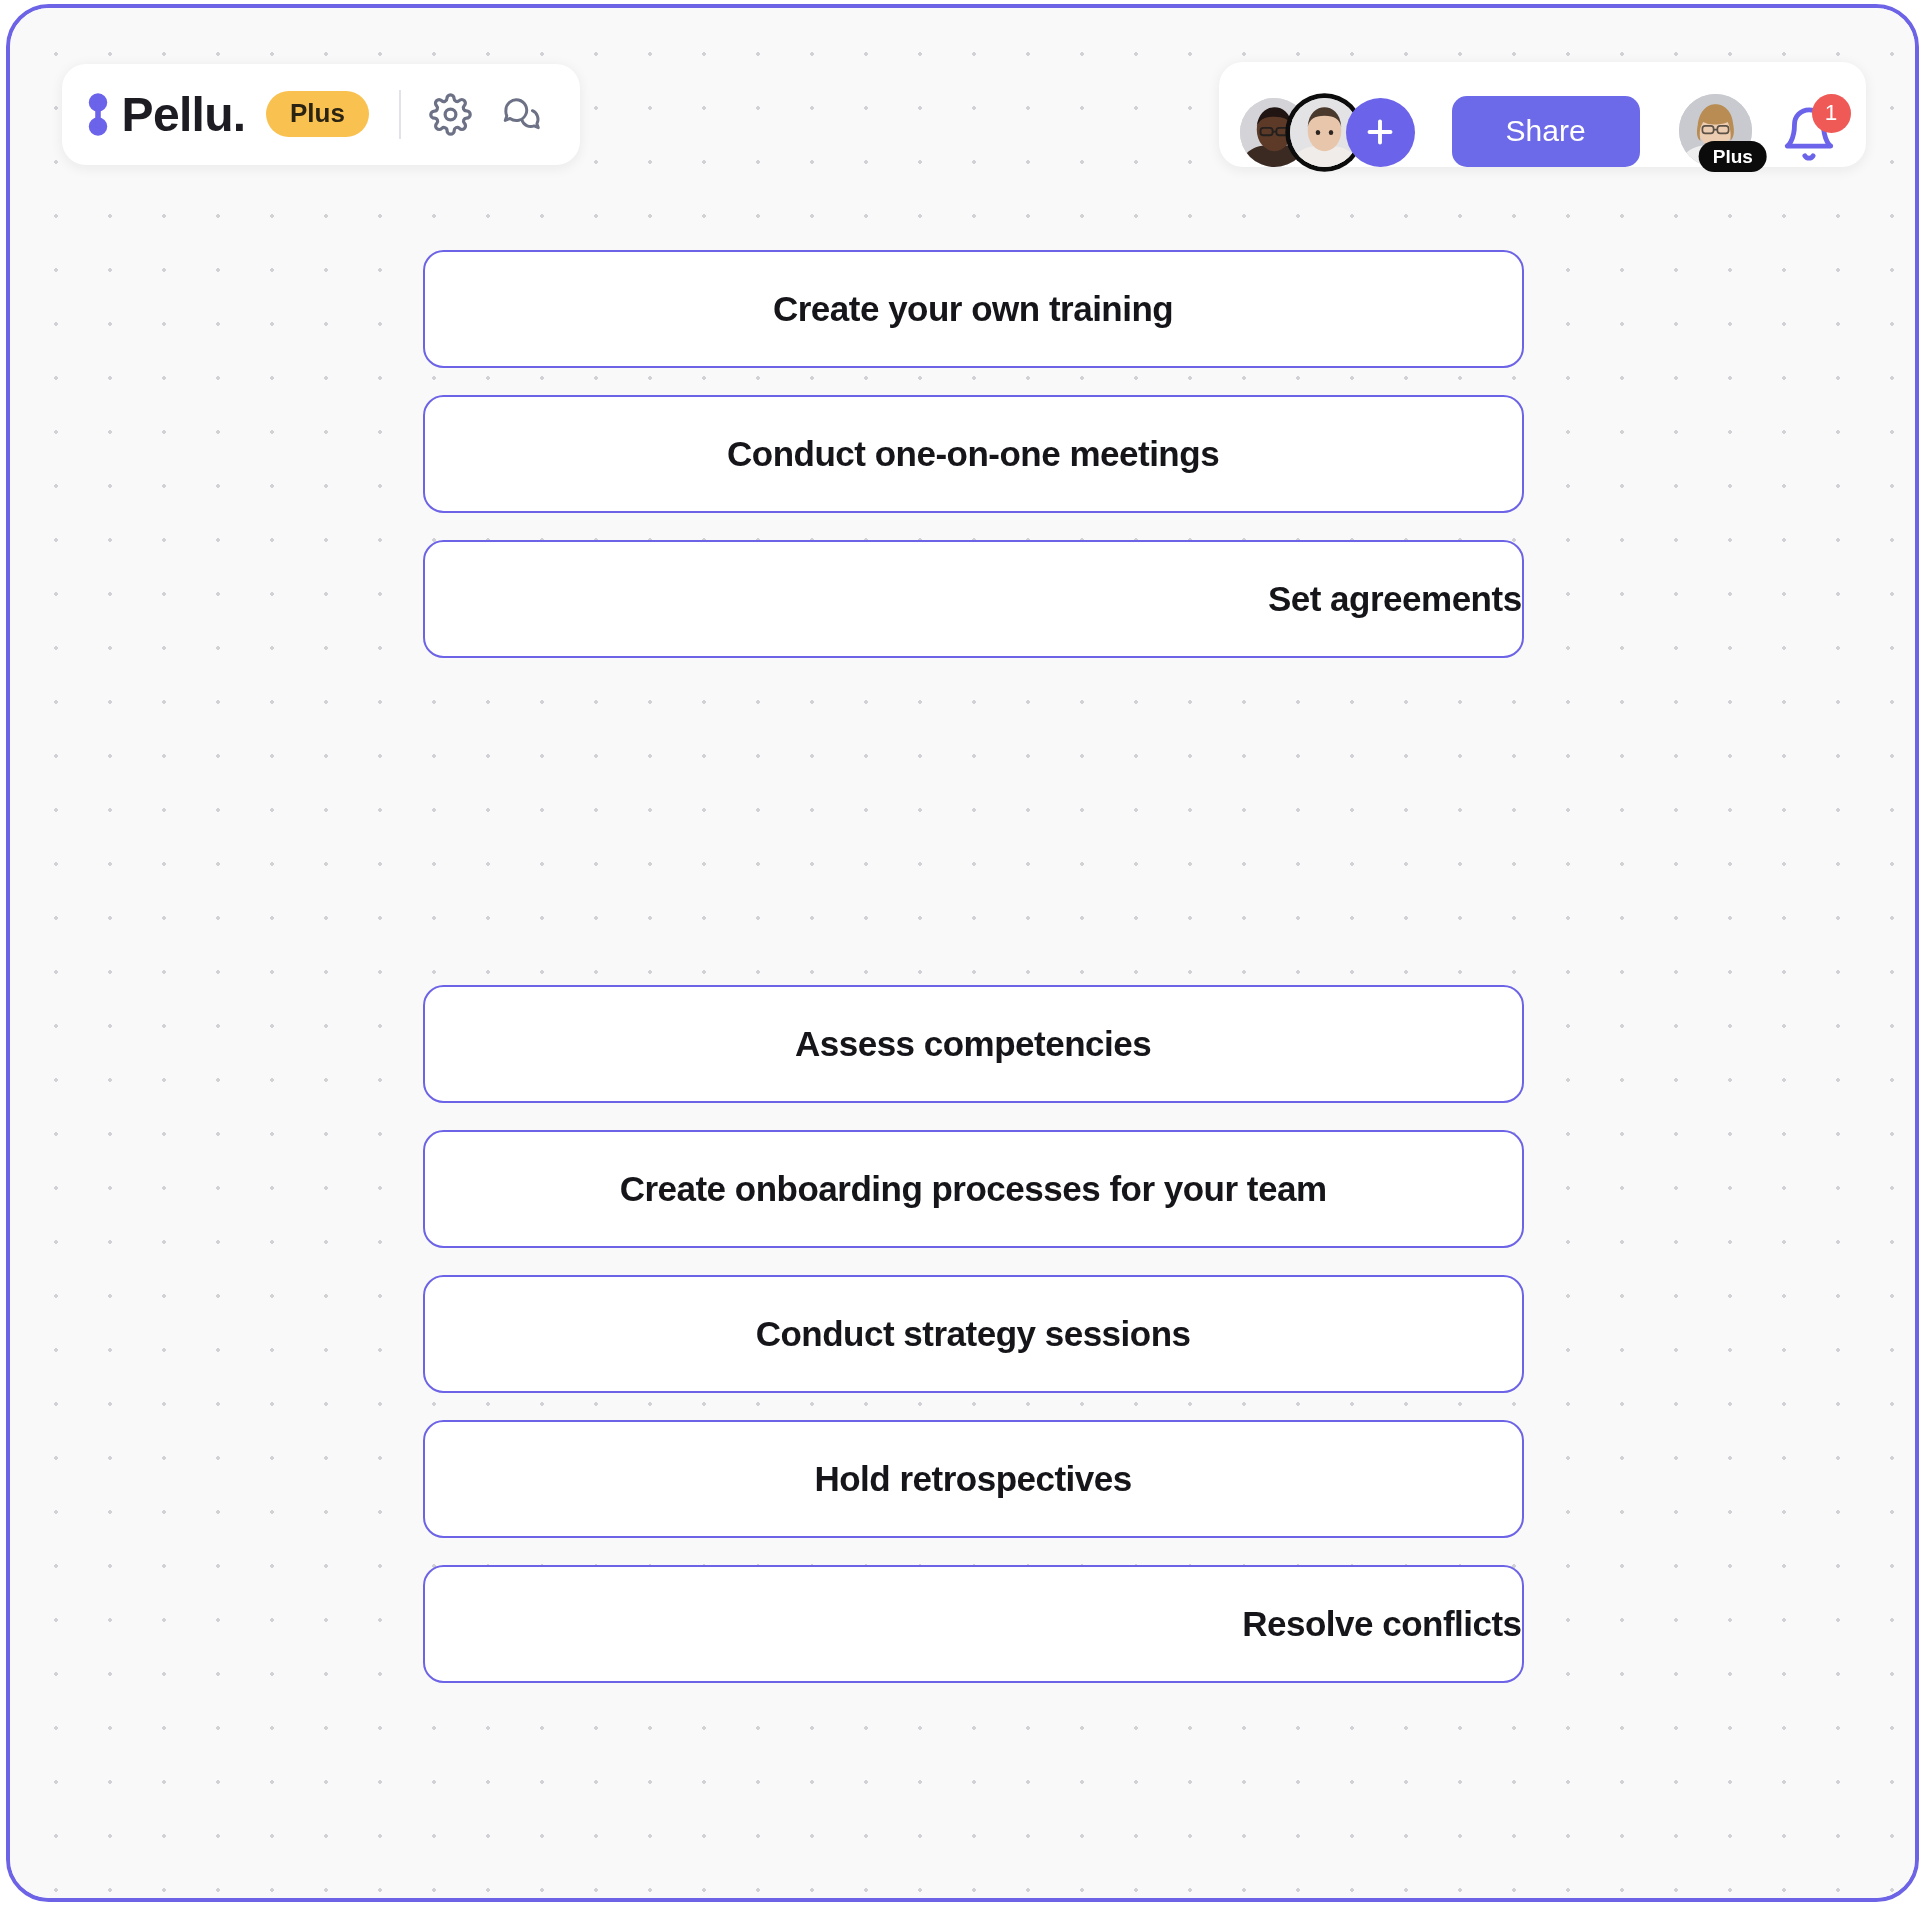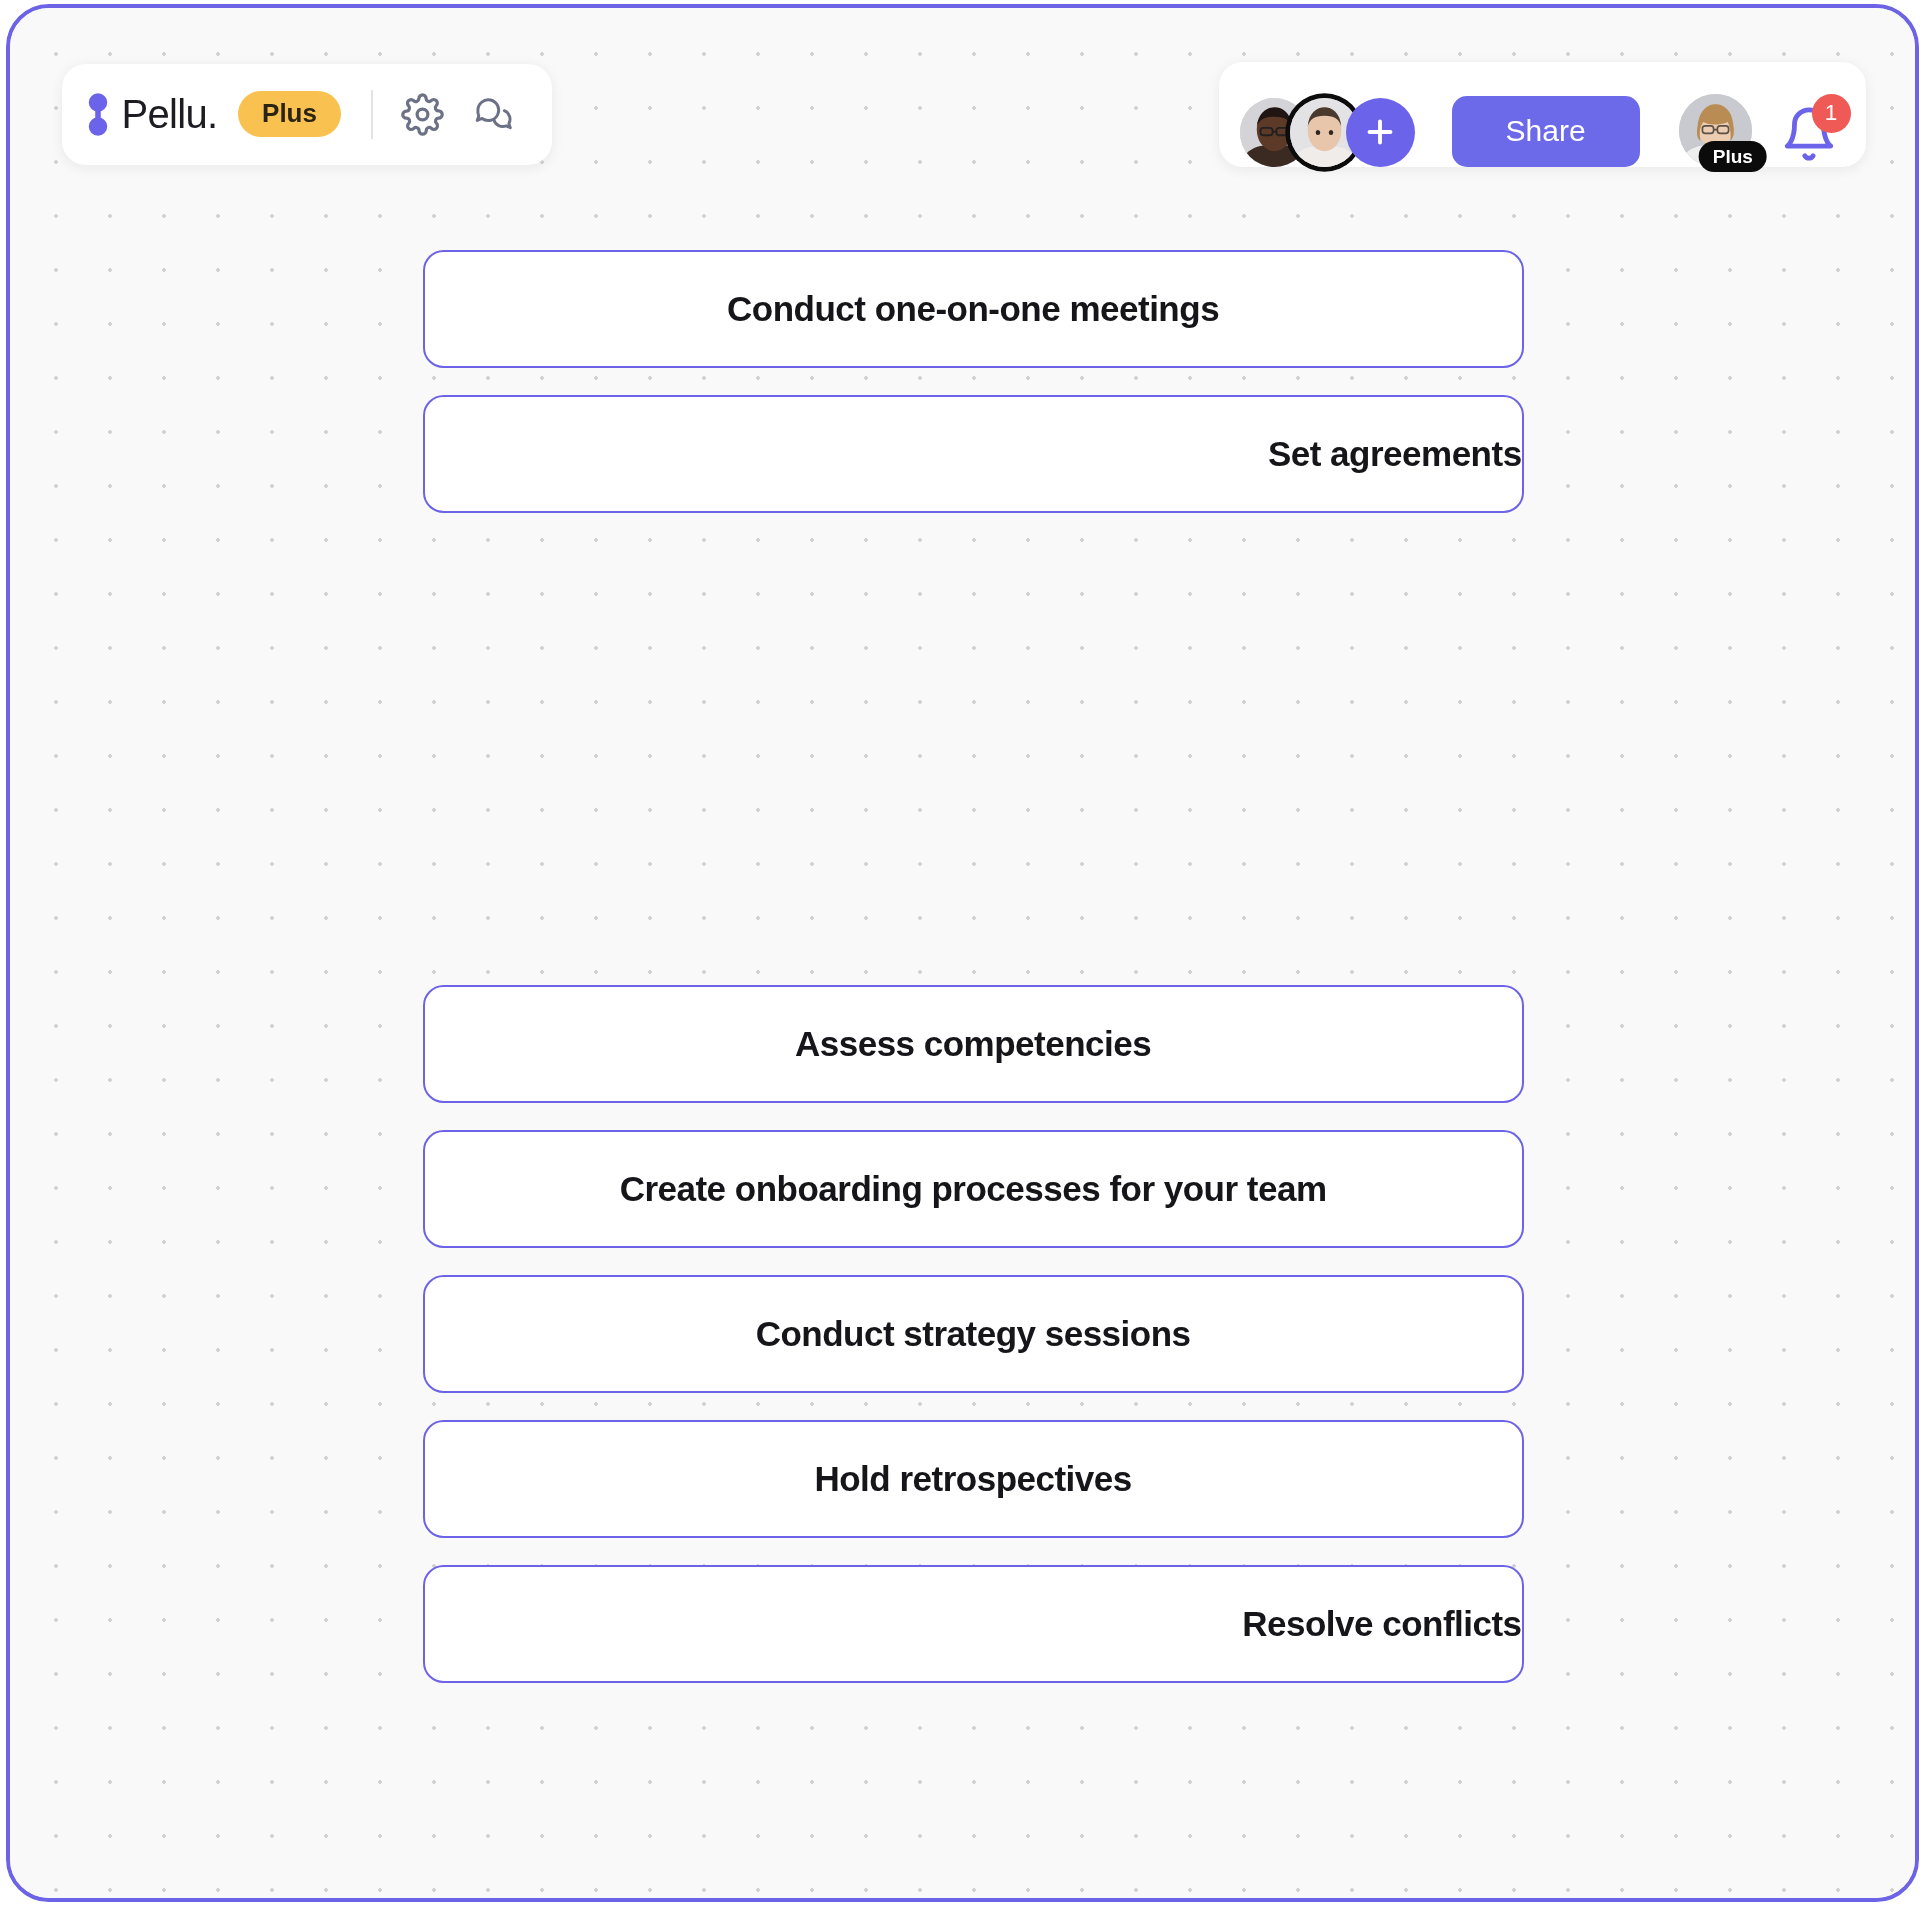--- a/index.html
+++ b/index.html
@@ -49,22 +49,22 @@
     border-radius: 24px;
     box-shadow: 0 2.8px 13px rgba(30,30,60,0.07);
   }
   .logo-mark {
     width: 24px;
     height: 45px;
     margin-right: 12px;
     flex: 0 0 auto;
   }
   .logo-text {
-    font-size: 40px;
-    font-weight: 400;
+    font-size: 48px;
+    font-weight: 700;
     color: #1c1c22;
     letter-spacing: -0.7px;
     white-space: nowrap;
   }
   .plus-pill {
     margin-left: 20.6px;
     background: #f9c14f;
     color: #2b2413;
     font-size: 26px;
     font-weight: 600;
@@ -314,20 +314,23 @@
       <svg width="58" height="58" viewBox="0 0 24 24" fill="none" stroke="#6b63ea" stroke-width="2" stroke-linecap="round" stroke-linejoin="round">
         <path d="M18 8A6 6 0 0 0 6 8c0 7-3 9-3 9h18s-3-2-3-9"></path>
         <path d="M13.73 21a2 2 0 0 1-3.46 0"></path>
       </svg>
       <span class="bell-badge">1</span>
     </div>
   </div>
 
   <div class="card-group" id="group-a">
     <div class="task-card">
+      <span class="task-card-label">Create your own training</span>
+    </div>
+    <div class="task-card">
       <span class="task-card-label">Conduct one-on-one meetings</span>
     </div>
     <div class="task-card">
       <span class="task-card-label">Set agreements</span>
     </div>
   </div>
 
   <div class="card-group" id="group-b">
     <div class="task-card">
       <span class="task-card-label">Assess competencies</span>

